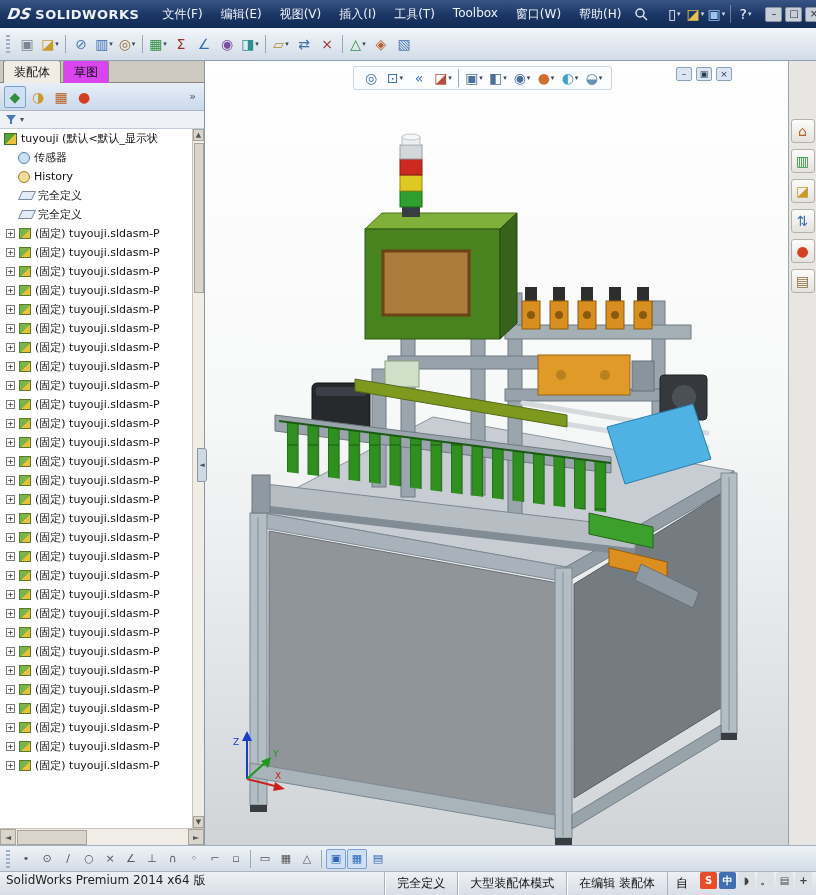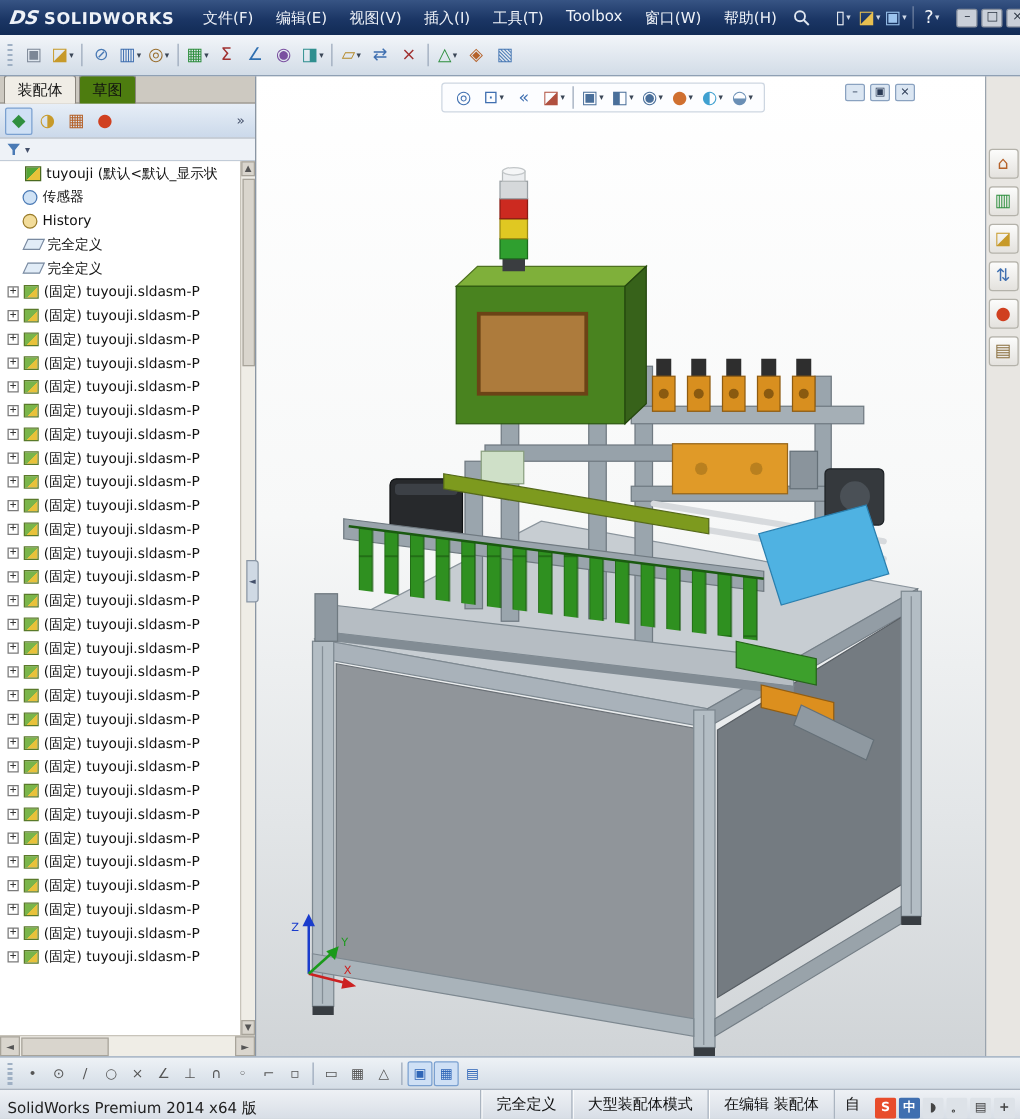--- a/index.html
+++ b/index.html
@@ -41,34 +41,34 @@
 .grip{width:4px;height:18px;margin-right:6px;flex:none;
   background:repeating-linear-gradient(180deg,#9fb0c4 0 2px,transparent 2px 4px)}
 .iconrow{display:flex;align-items:center;gap:1px}
 
 
 .leftpanel{position:absolute;left:0;top:61px;width:205px;height:784px;
   background:#ece9e2;border-right:1px solid #8a96a4;z-index:10}
 .cmdtabs{position:absolute;left:0;top:0;width:100%;height:22px;background:#cdc9c1;
   border-bottom:1px solid #8a867e;display:flex;align-items:flex-end;padding-left:3px}
 .ctab{padding:3px 10px 2px;border:1px solid #8a867e;border-bottom:none;
-  border-radius:3px 3px 0 0;background:#4d7c0f;margin-right:2px;font-size:12px;position:relative;top:1px}
+  border-radius:3px 3px 0 0;background:#d946ef;margin-right:2px;font-size:12px;position:relative;top:1px}
 .ctab.active{background:#f0ede6;z-index:2}
 .mgrhead{position:absolute;left:0;top:22px;width:100%;height:28px;
   background:linear-gradient(#e7eef7,#cbd9ea);border-bottom:1px solid #aeb8c6;
   display:flex;align-items:center;padding:0 4px}
 .mgricons{display:flex;gap:1px}
 .chev{margin-left:auto;color:#44506a;font-size:11px;padding-right:4px}
 .filterbar{position:absolute;left:0;top:50px;width:100%;height:18px;background:#eef2f7;
   border-bottom:1px solid #c2ccd8;display:flex;align-items:center;padding:0 5px;gap:3px}
 .fcaret{font-size:8px;color:#44506a}
 .tree{position:absolute;left:0;top:68px;right:12px;bottom:17px;background:#fff;
   overflow:hidden;font-size:11px;white-space:nowrap}
 .trow{display:flex;align-items:center;height:19px;padding-left:18px}
-.trow.root{padding-left:20px}
+.trow.root{padding-left:4px}
 .components .trow{padding-left:6px}
 .tlabel{margin-left:4px;overflow:hidden}
 .expander{width:9px;height:9px;border:1px solid #7a7a7a;background:#fff;font-size:9px;
   line-height:7px;text-align:center;margin-right:4px;flex:none;
   font-family:"DejaVu Sans Mono","Liberation Mono",monospace;color:#333}
 .icon-asm{width:13px;height:12px;background:linear-gradient(135deg,#55a535 50%,#e8c23a 50%);
   border:1px solid #4a6a20;flex:none}
 .icon-history{width:12px;height:12px;border-radius:50%;background:#f2dc9a;border:1px solid #9a7c2a;flex:none}
 .icon-sensors{width:12px;height:12px;border-radius:50%;background:#cfe2f5;border:1px solid #4a7ab5;flex:none}
 .icon-annot{width:12px;height:12px;color:#b5861f;font-weight:bold;font-size:11px;line-height:12px;text-align:center;flex:none}
@@ -119,21 +119,21 @@
 
 .snapbar{position:absolute;left:0;top:845px;width:816px;height:26px;
   background:linear-gradient(#eef2f6,#d4dde6);border-top:1px solid #9fb0c4;
   display:flex;align-items:center;padding:0 6px;z-index:20}
 .snapbar .ticon{width:20px;height:20px}
 .snapbar .glyph{font-size:11px}
 
 
 .statusbar{position:absolute;left:0;top:871px;width:816px;height:24px;
   background:linear-gradient(#eef1f5,#d8dee6);border-top:1px solid #aab4c0;
-  display:flex;align-items:flex-end;font-size:12px;z-index:20}
+  display:flex;align-items:flex-start;font-size:12px;z-index:20}
 .sproduct{flex:1;padding-left:6px;color:#222;white-space:nowrap}
 .sseg{padding:0 12px;border-left:1px solid #aab4c0;box-shadow:inset 1px 0 0 #fff;
   height:100%;display:flex;align-items:center;white-space:nowrap}
 .straytext{padding:0 8px;border-left:1px solid #aab4c0;height:100%;display:flex;align-items:center}
 .tray{display:flex;gap:2px;padding:0 4px;align-items:center}
 .tray .ticon{width:17px;height:17px}
 .tray .glyph{font-size:10px;font-weight:bold}
 </style>
 </head>
 <body>

